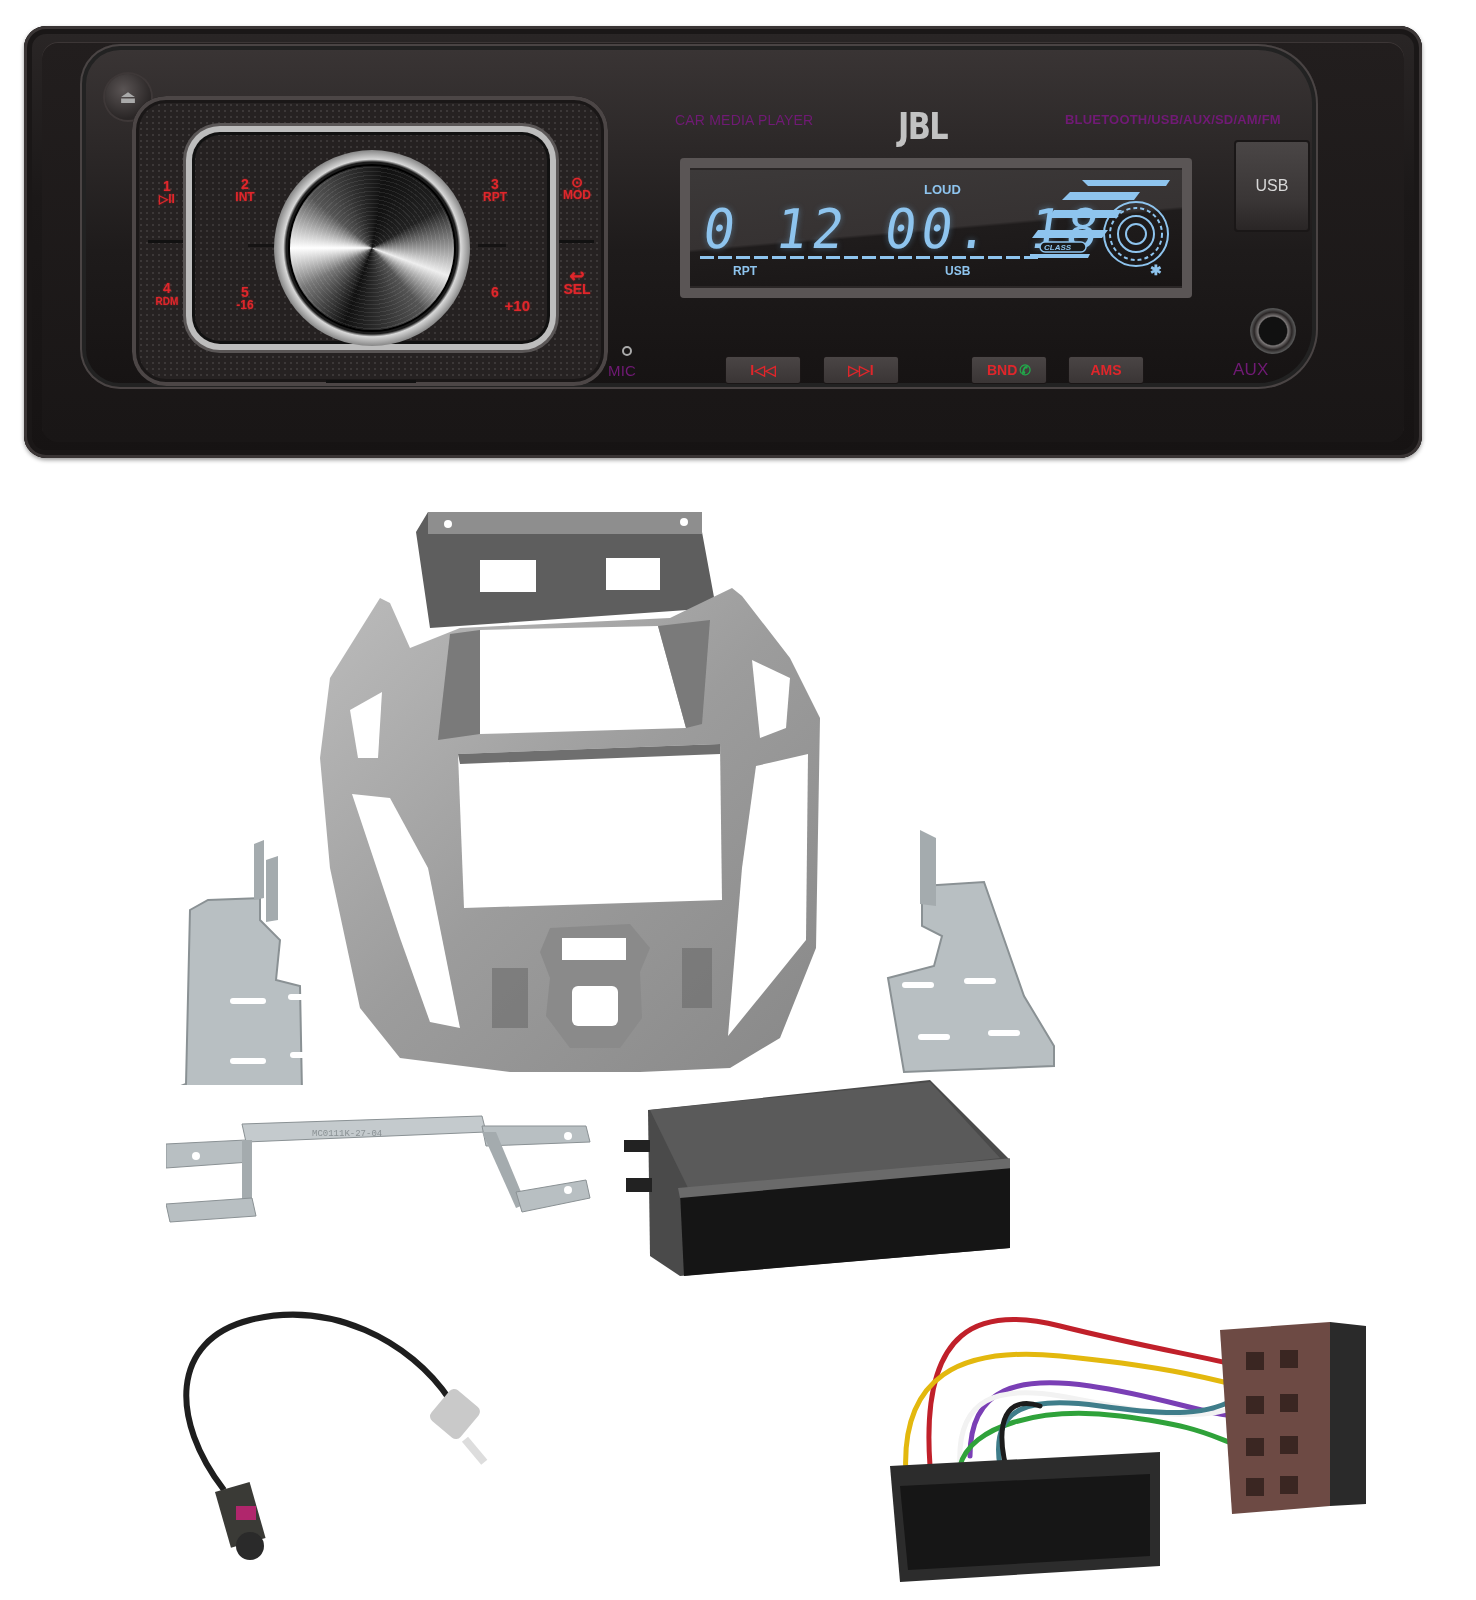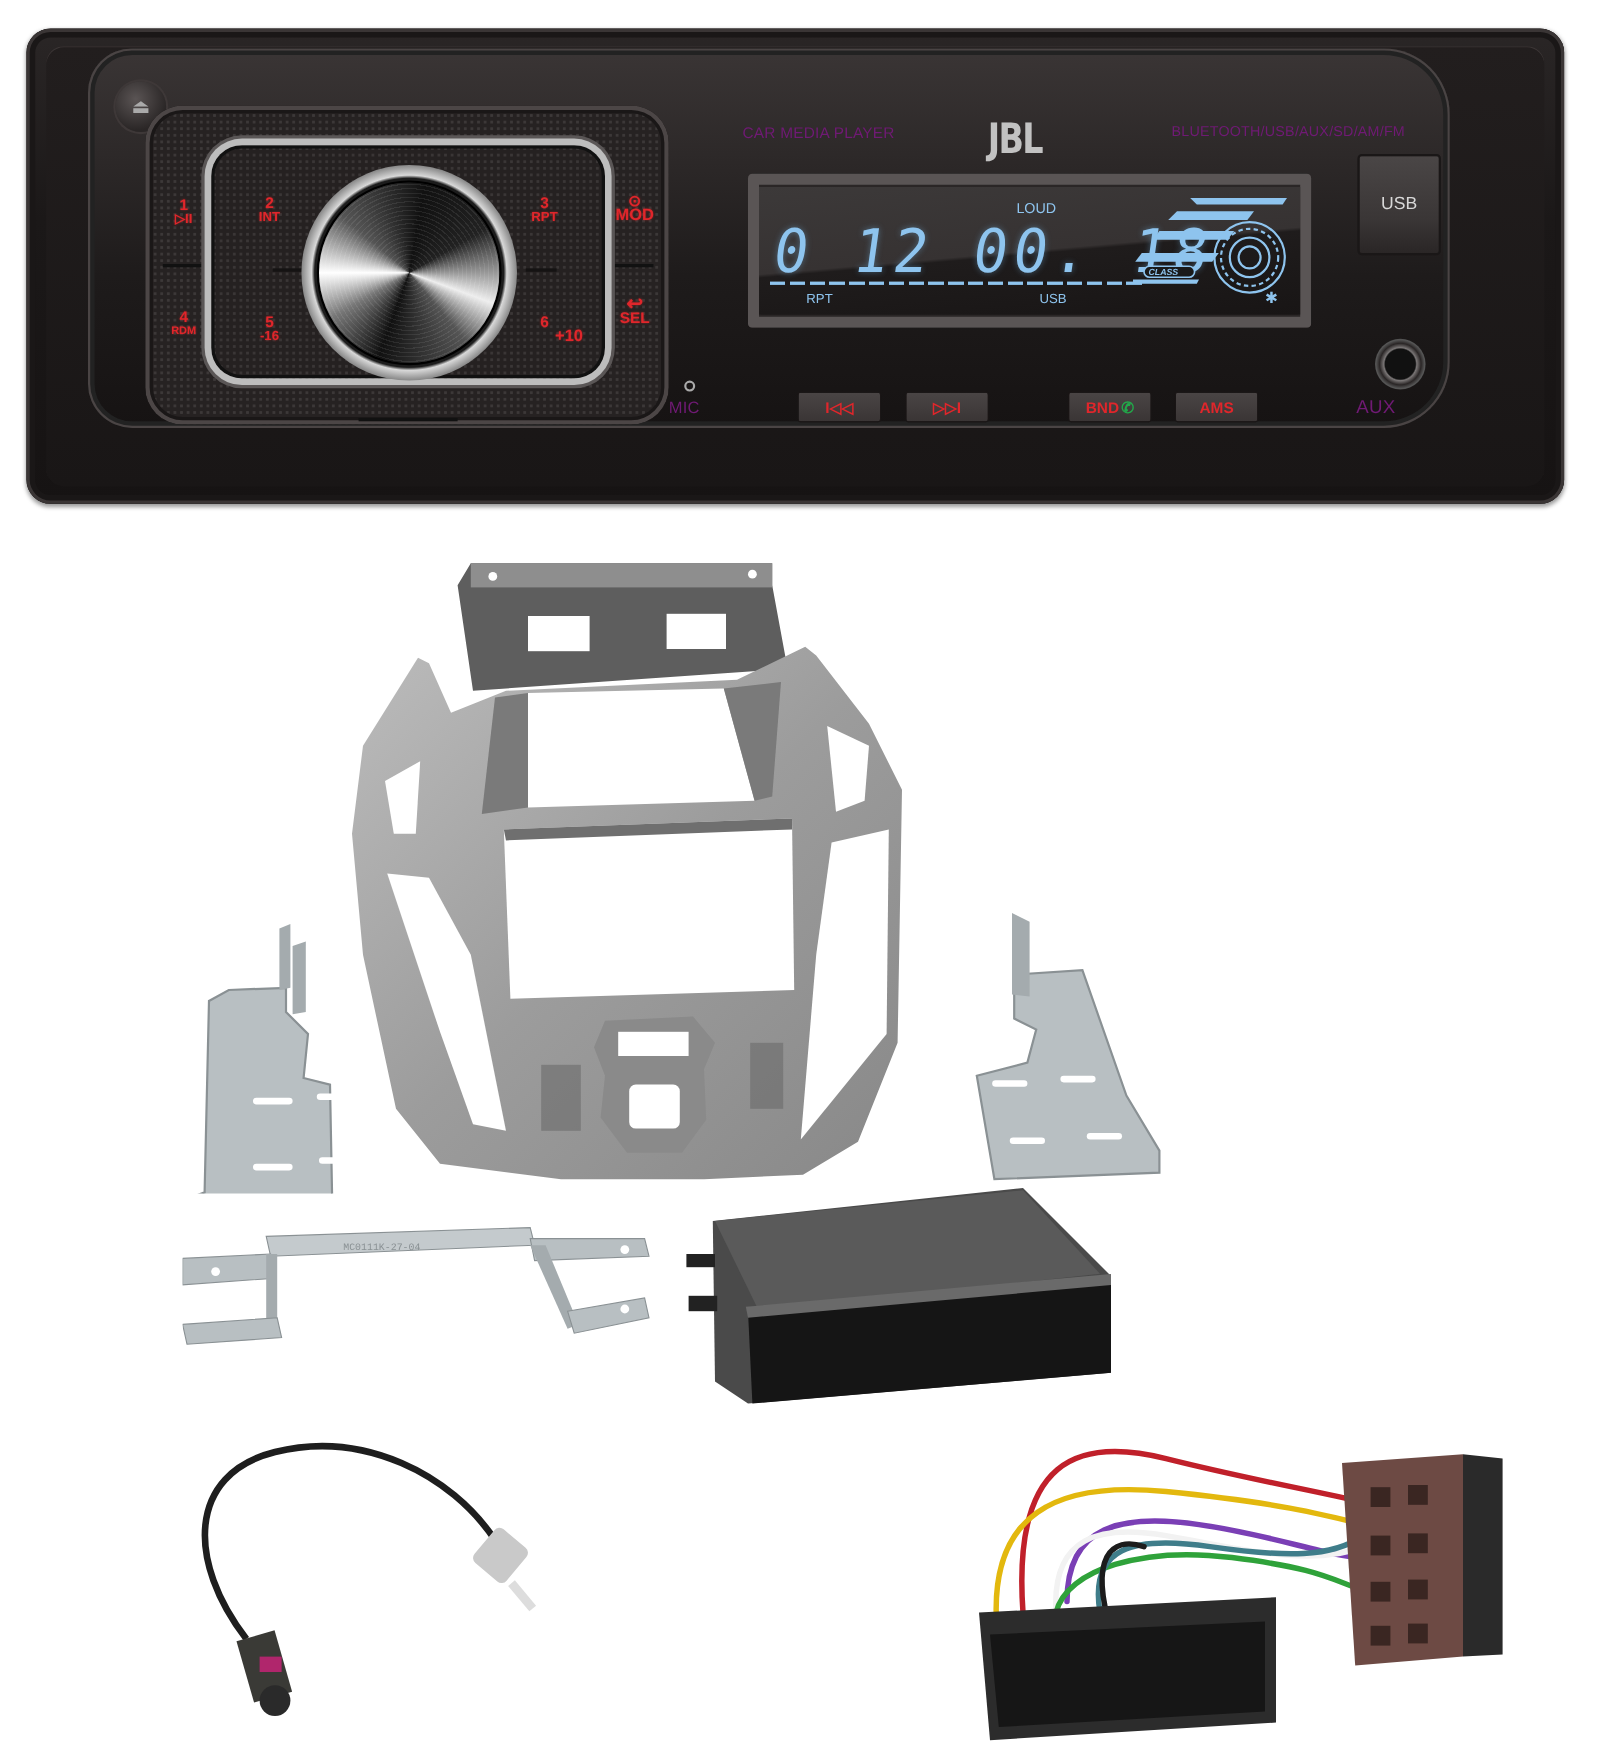--- a/index.html
+++ b/index.html
@@ -74,21 +74,21 @@
     .display {
       position: absolute; left: 680px; top: 158px; width: 512px; height: 140px;
       background: linear-gradient(180deg, #4a4646 0%, #403c3c 45%, #221f1f 55%, #1e1b1b 100%);
       box-shadow: inset 0 0 0 10px #5a5555, inset 0 0 0 12px #2a2626;
       border-radius: 4px;
     }
     .lcd {
       position: absolute; left: 690px; top: 170px; width: 492px; height: 116px;
       background: linear-gradient(175deg, #3c3939 0%, #363232 50%, #1f1c1c 52%, #181515 100%);
     }
-    .lcd-text { position: absolute; color: #8ec4ee; font-weight: normal; }
+    .lcd-text { position: absolute; color: #8ec4ee; font-weight: bold; }
     .seg-digits {
       position: absolute; left: 708px; top: 198px; color: #8ec4ee;
       font-family: "DejaVu Sans Mono", monospace; font-size: 52px; letter-spacing: 5px;
       transform: skewX(-8deg) scaleY(1.05); transform-origin: left top;
       text-shadow: 0 0 6px rgba(120,190,240,.4);
       font-weight: 200;
     }
     .dash-line {
       position: absolute; left: 700px; top: 256px; width: 340px; height: 3px;
       background: repeating-linear-gradient(90deg, #8ec4ee 0 14px, transparent 14px 18px);
@@ -143,21 +143,21 @@
 <div class="preset" style="left:210px; top:178px;">
   <span class="num">2</span>
   <span class="sub">INT</span>
 </div>
 <div class="preset" style="left:460px; top:178px;">
   <span class="num">3</span>
   <span class="sub">RPT</span>
 </div>
 <div class="preset" style="left:542px; top:176px;">
   <span class="num">⊙</span>
-  <span class="sub" style="font-size:15px;">MOD</span>
+  <span class="sub" style="font-size:12px;">MOD</span>
 </div>
 <div class="preset" style="left:132px; top:282px;">
   <span class="num">4</span>
   <span class="sub" style="font-size:10px;">RDM</span>
 </div>
 <div class="preset" style="left:210px; top:286px;">
   <span class="num">5</span>
   <span class="sub">-16</span>
 </div>
 <div class="preset" style="left:460px; top:286px;">
@@ -167,21 +167,21 @@
 <div class="preset" style="left:542px; top:270px;">
   <span class="num" style="font-size:18px;">↩</span>
   <span class="sub" style="font-size:14px;">SEL</span>
 </div>
 
 <div class="knob"></div>
 <div class="knob-face"></div>
 
 <div class="brand-label" style="left:675px; top:112px;">CAR MEDIA PLAYER</div>
 <div class="jbl-logo">JBL</div>
-<div class="brand-label" style="left:1065px; top:112px; font-size:13px;">BLUETOOTH/USB/AUX/SD/AM/FM</div>
+<div class="brand-label" style="left:1065px; top:112px; font-size:13px;font-weight:bold;">BLUETOOTH/USB/AUX/SD/AM/FM</div>
 
 <div class="display"></div>
 <div class="lcd"></div>
 <div class="lcd-text" style="left:924px; top:182px; font-size:13px;">LOUD</div>
 <div class="seg-digits">0 12  00. 18</div>
 <div class="dash-line"></div>
 <div class="lcd-text" style="left:733px; top:264px; font-size:12px;">RPT</div>
 <div class="lcd-text" style="left:945px; top:264px; font-size:12px;">USB</div>
 
 <svg class="part" style="left:1030px; top:178px;" width="140" height="98" viewBox="0 0 140 98">

